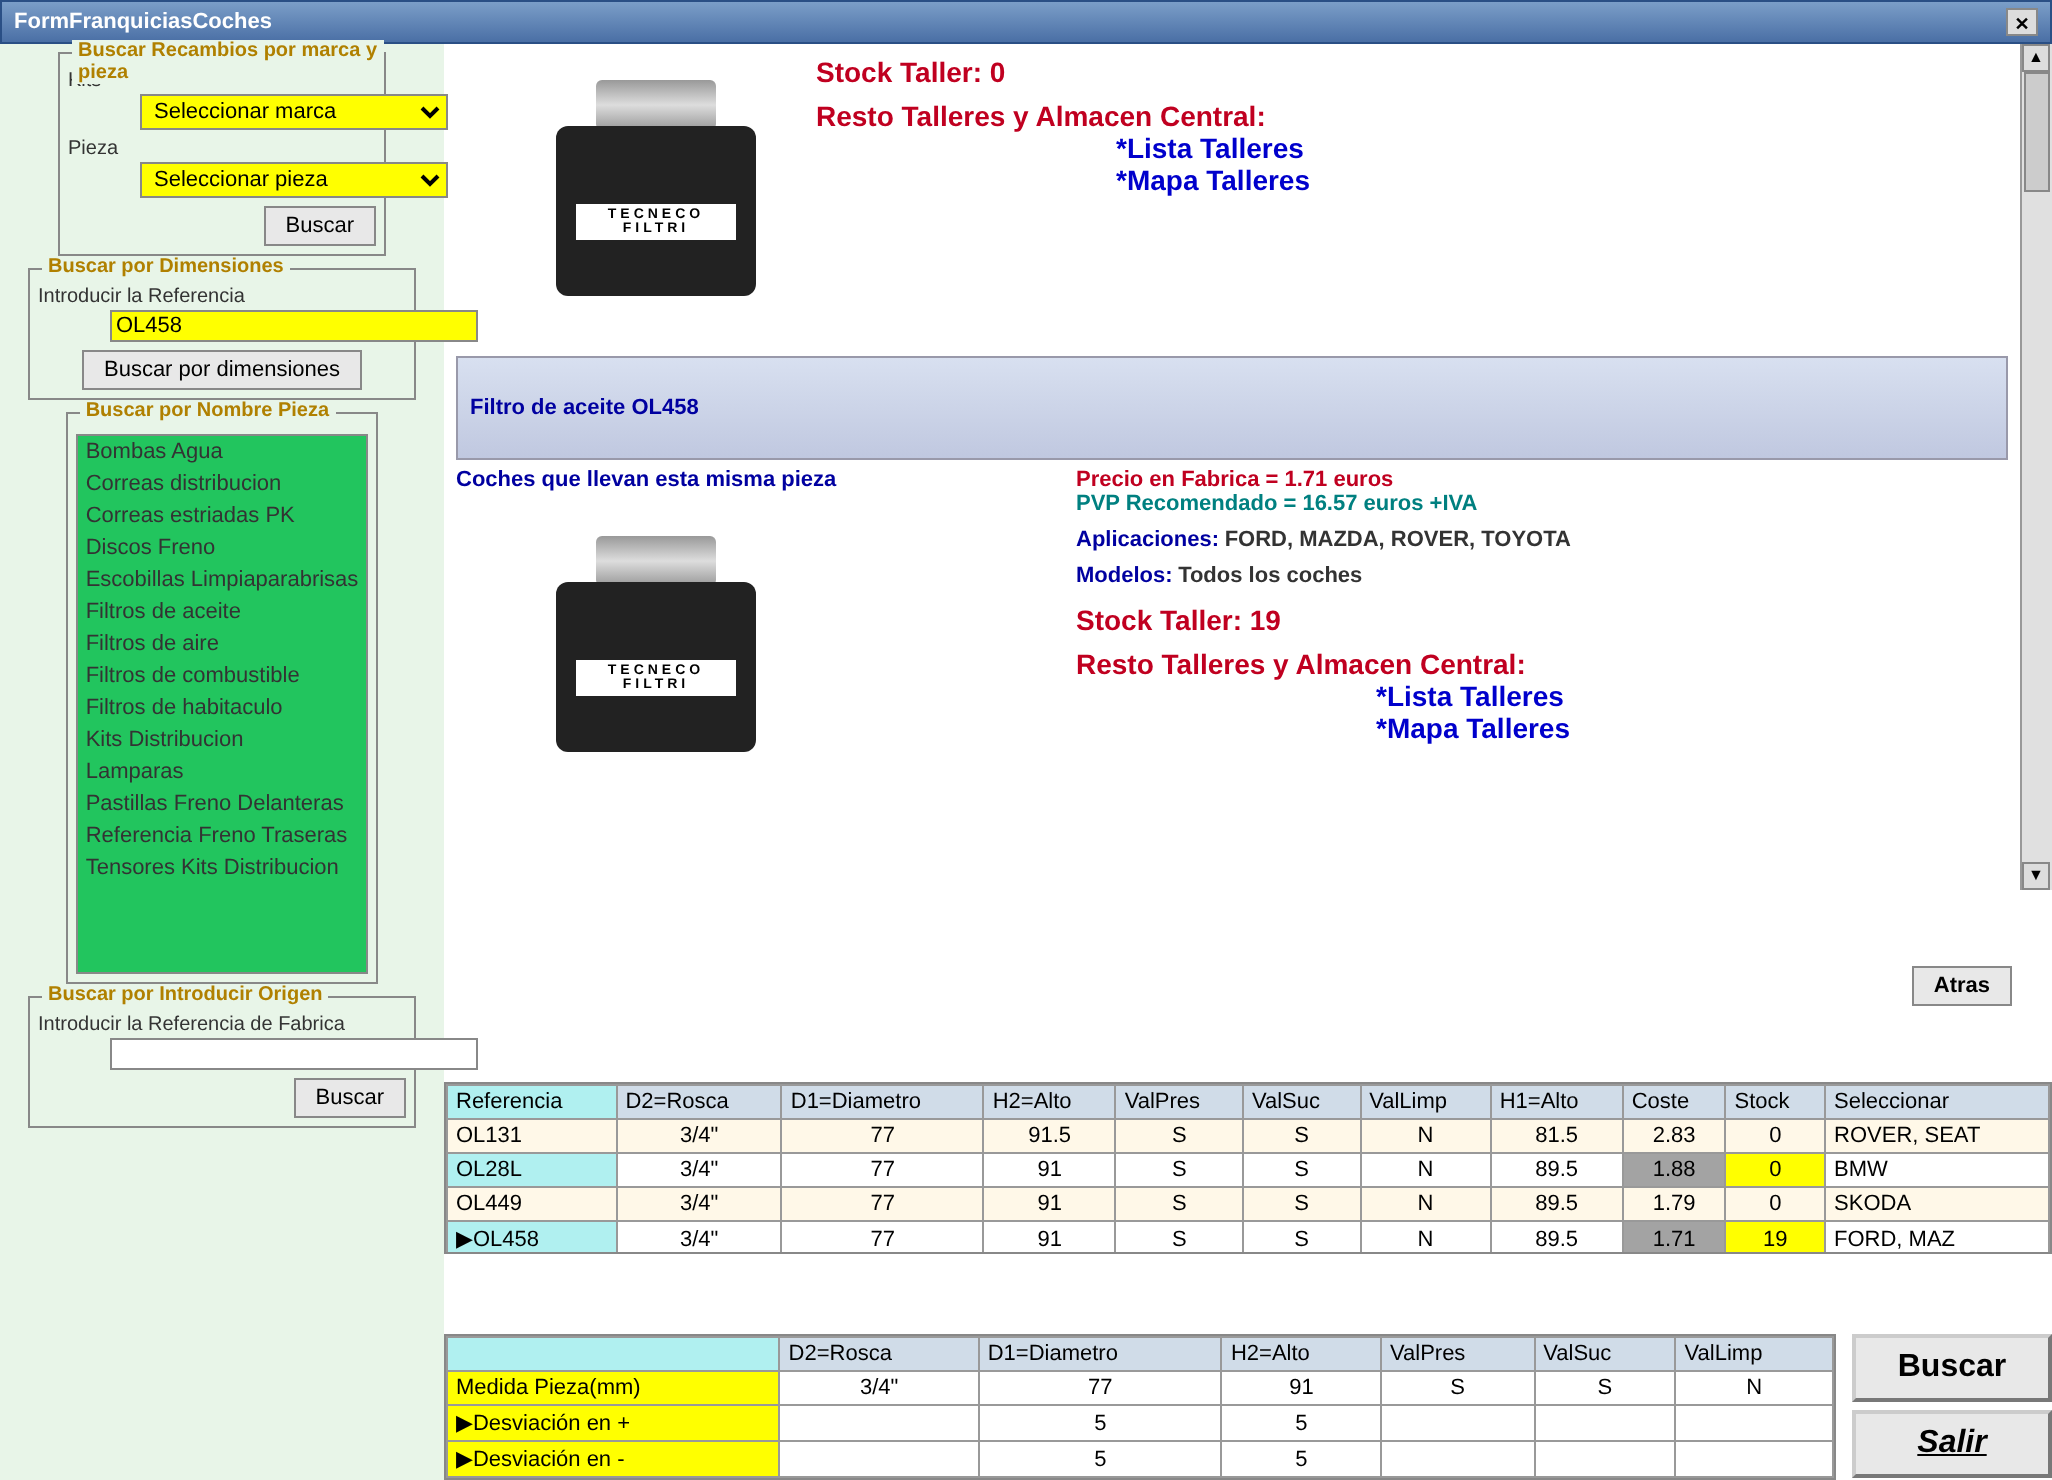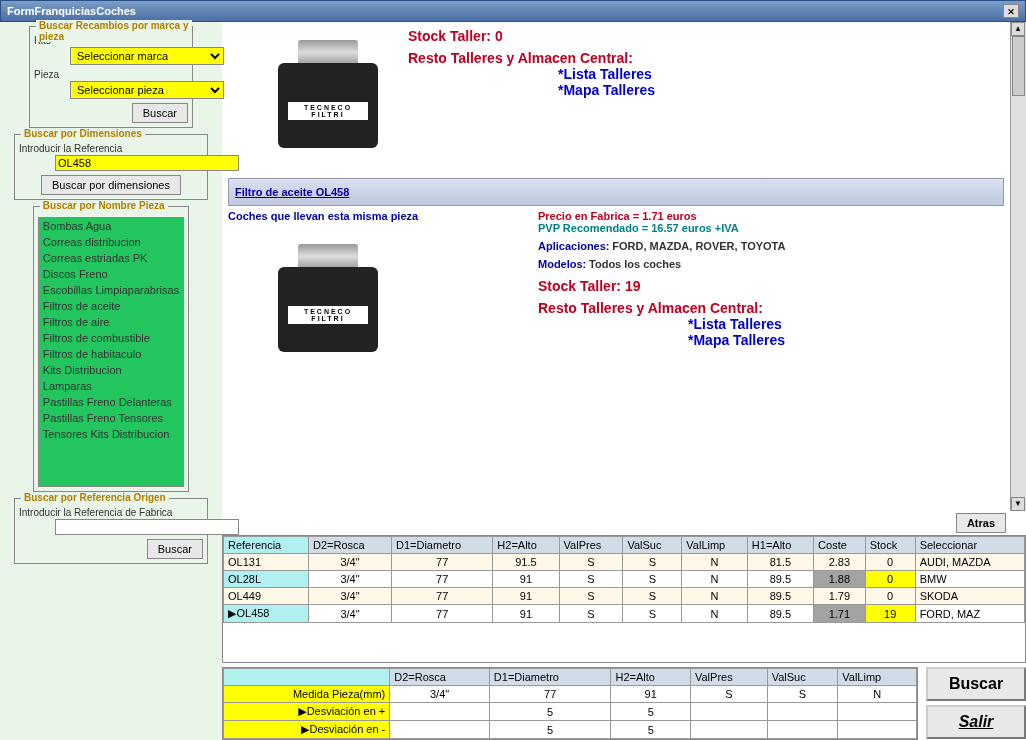--- a/index.html
+++ b/index.html
@@ -13,53 +13,53 @@
 .panel { background: #e8f5e8; border: 1px solid #888; padding: 4px; position: relative; }
 .panel-title { position: absolute; top: -7px; left: 6px; background: #e8f5e8; padding: 0 3px; font-weight: bold; color: #b08000; font-size: 10px; }
 .panel label { color: #333; font-size: 10px; display: block; margin-top: 4px; }
 select, input[type="text"] { width: 100%; background: #ffff00; border: 1px solid #888; font-size: 11px; padding: 1px 2px; margin-top: 1px; margin-left: 36px; }
 input[type="text"].white { background: #fff; }
 .btn { background: #e8e8e8; border: 1px solid #888; padding: 3px 10px; font-size: 11px; cursor: pointer; }
 .btn-row { text-align: right; margin-top: 4px; }
 .piece-list { background: #22c55e; border: 1px solid #888; height: 270px; overflow: auto; }
 .piece-list div { padding: 2px 4px; color: #333; cursor: pointer; }
 
-.main { flex: 1; display: flex; flex-direction: column; background: #fff; }
+.main { flex: 1; display: flex; flex-direction: column; background: #fff; gap: 36px; }
 .detail { flex: 1; overflow: auto; padding: 6px; position: relative; }
 .product-block { display: flex; gap: 20px; margin-bottom: 10px; }
 .prod-img { width: 160px; height: 140px; position: relative; }
 .filter-img { width: 100px; height: 120px; margin-left: 50px; position: relative; }
 .filter-body { position: absolute; bottom: 0; left: 0; width: 100px; height: 85px; background: #222; border-radius: 6px; }
 .filter-cap { position: absolute; top: 12px; left: 20px; width: 60px; height: 25px; background: linear-gradient(#999,#ddd,#999); border-radius: 3px; }
 .filter-label { position: absolute; bottom: 28px; left: 10px; width: 80px; background: #fff; text-align: center; font-size: 8px; font-weight: bold; color: #c00; padding: 2px 0; }
 .filter-label span { display: block; color: #000; font-size: 7px; letter-spacing: 2px; }
 .info-col { flex: 1; font-size: 12px; font-weight: bold; }
 .stock { color: #c00020; font-size: 14px; }
 .resto { color: #c00020; font-size: 14px; margin-top: 6px; }
 .link { color: #0000cc; font-size: 14px; margin-left: 150px; cursor: pointer; }
-.sep { background: linear-gradient(#d8e0f0,#c0c8e0); border: 1px solid #99a; padding: 7px 6px; color: #0000a0; font-weight: bold; margin: 4px 0; text-decoration: underline; }
+.sep { background: linear-gradient(#d8e0f0,#c0c8e0); border: 1px solid #99a; padding: 19px 6px; color: #0000a0; font-weight: bold; margin: 4px 0; }
 .subt { color: #0000a0; font-weight: bold; }
 .price { color: #c00020; font-weight: bold; }
 .pvp { color: #008080; font-weight: bold; }
 .apps { color: #333; font-size: 10px; }
 .apps b { color: #0000a0; }
 
 .atras-row { text-align: right; padding: 2px 20px 2px 0; }
 .grid { border: 1px solid #888; overflow: auto; }
 table { border-collapse: collapse; width: 100%; }
 th, td { border: 1px solid #999; padding: 2px 4px; font-size: 11px; white-space: nowrap; }
 th { background: #d0dce8; font-weight: normal; text-align: left; }
 th:first-child, td.hdr { background: #b0f0f0; }
 td.cost { background: #a3a3a3; text-align: center; }
 td.stk { background: #ffff00; text-align: center; }
 td.c { text-align: center; }
 tr.alt td { background: #fff8e8; }
 
 .tolerance { display: flex; margin-top: 4px; }
-.tol-table td.lbl { background: #ffff00; text-align: right; }
+.tol-table td.lbl { background: #ffff00; }
 .big-btns { display: flex; flex-direction: column; gap: 4px; margin-left: 8px; width: 100px; }
 .big-btn { background: #e8e8e8; border: 2px outset #ccc; font-size: 16px; font-weight: bold; padding: 6px; cursor: pointer; text-align: center; }
 .big-btn.salir { font-style: italic; text-decoration: underline; }
 
 .bottom-sidebar { background: #e8e8e8; border: 1px solid #888; padding: 4px; font-weight: bold; text-align: center; margin-top: auto; }
 .scrollbar-v { width: 16px; background: #e0e0e0; border-left: 1px solid #999; position: relative; }
 .scroll-thumb { position: absolute; top: 14px; left: 1px; width: 13px; height: 60px; background: #ccc; border: 1px solid #888; }
 .scroll-btn { width: 14px; height: 14px; background: #ddd; border: 1px solid #888; font-size: 8px; text-align: center; line-height: 12px; }
 </style>
 </head>
@@ -96,27 +96,27 @@
           <div>Correas estriadas PK</div>
           <div>Discos Freno</div>
           <div>Escobillas Limpiaparabrisas</div>
           <div>Filtros de aceite</div>
           <div>Filtros de aire</div>
           <div>Filtros de combustible</div>
           <div>Filtros de habitaculo</div>
           <div>Kits Distribucion</div>
           <div>Lamparas</div>
           <div>Pastillas Freno Delanteras</div>
-          <div>Pastillas Freno Tensores</div>
+          <div>Referencia Freno Traseras</div>
           <div>Tensores Kits Distribucion</div>
         </div>
     </div>
 
     <div class="panel">
-      <span class="panel-title">Buscar por Referencia Origen</span>
+      <span class="panel-title">Buscar por Introducir Origen</span>
       <label>Introducir la Referencia de Fabrica</label>
       <input type="text" class="white" value="" style="">
       <div class="btn-row"><button class="btn">Buscar</button></div>
     </div>
 
   </div>
 
   <div class="main">
     <div style="display:flex;flex:1;overflow:hidden">
       <div class="detail">
@@ -169,21 +169,21 @@
       </div>
       <div class="scrollbar-v">
         <div class="scroll-btn">▲</div>
         <div class="scroll-thumb"></div>
         <div class="scroll-btn" style="position:absolute;bottom:0">▼</div>
       </div>
     </div>
 
     <div class="atras-row"><button class="btn" style="font-weight:bold">Atras</button></div>
 
-    <div class="grid" style="height:128px">
+    <div class="grid" style="height:86px">
       <table id="grid-table">
           <tbody>
             <tr>
               <th>Referencia</th>
               <th>D2=Rosca</th>
               <th>D1=Diametro</th>
               <th>H2=Alto</th>
               <th>ValPres</th>
               <th>ValSuc</th>
               <th>ValLimp</th>
@@ -196,21 +196,21 @@
               <td class="hdr">OL131</td>
               <td class="c">3/4"</td>
               <td class="c">77</td>
               <td class="c">91.5</td>
               <td class="c">S</td>
               <td class="c">S</td>
               <td class="c">N</td>
               <td class="c">81.5</td>
               <td class="cost">2.83</td>
               <td class="stk">0</td>
-              <td>AUDI, MAZDA</td>
+              <td>ROVER, SEAT</td>
             </tr>
             <tr>
               <td class="hdr">OL28L</td>
               <td class="c">3/4"</td>
               <td class="c">77</td>
               <td class="c">91</td>
               <td class="c">S</td>
               <td class="c">S</td>
               <td class="c">N</td>
               <td class="c">89.5</td>

